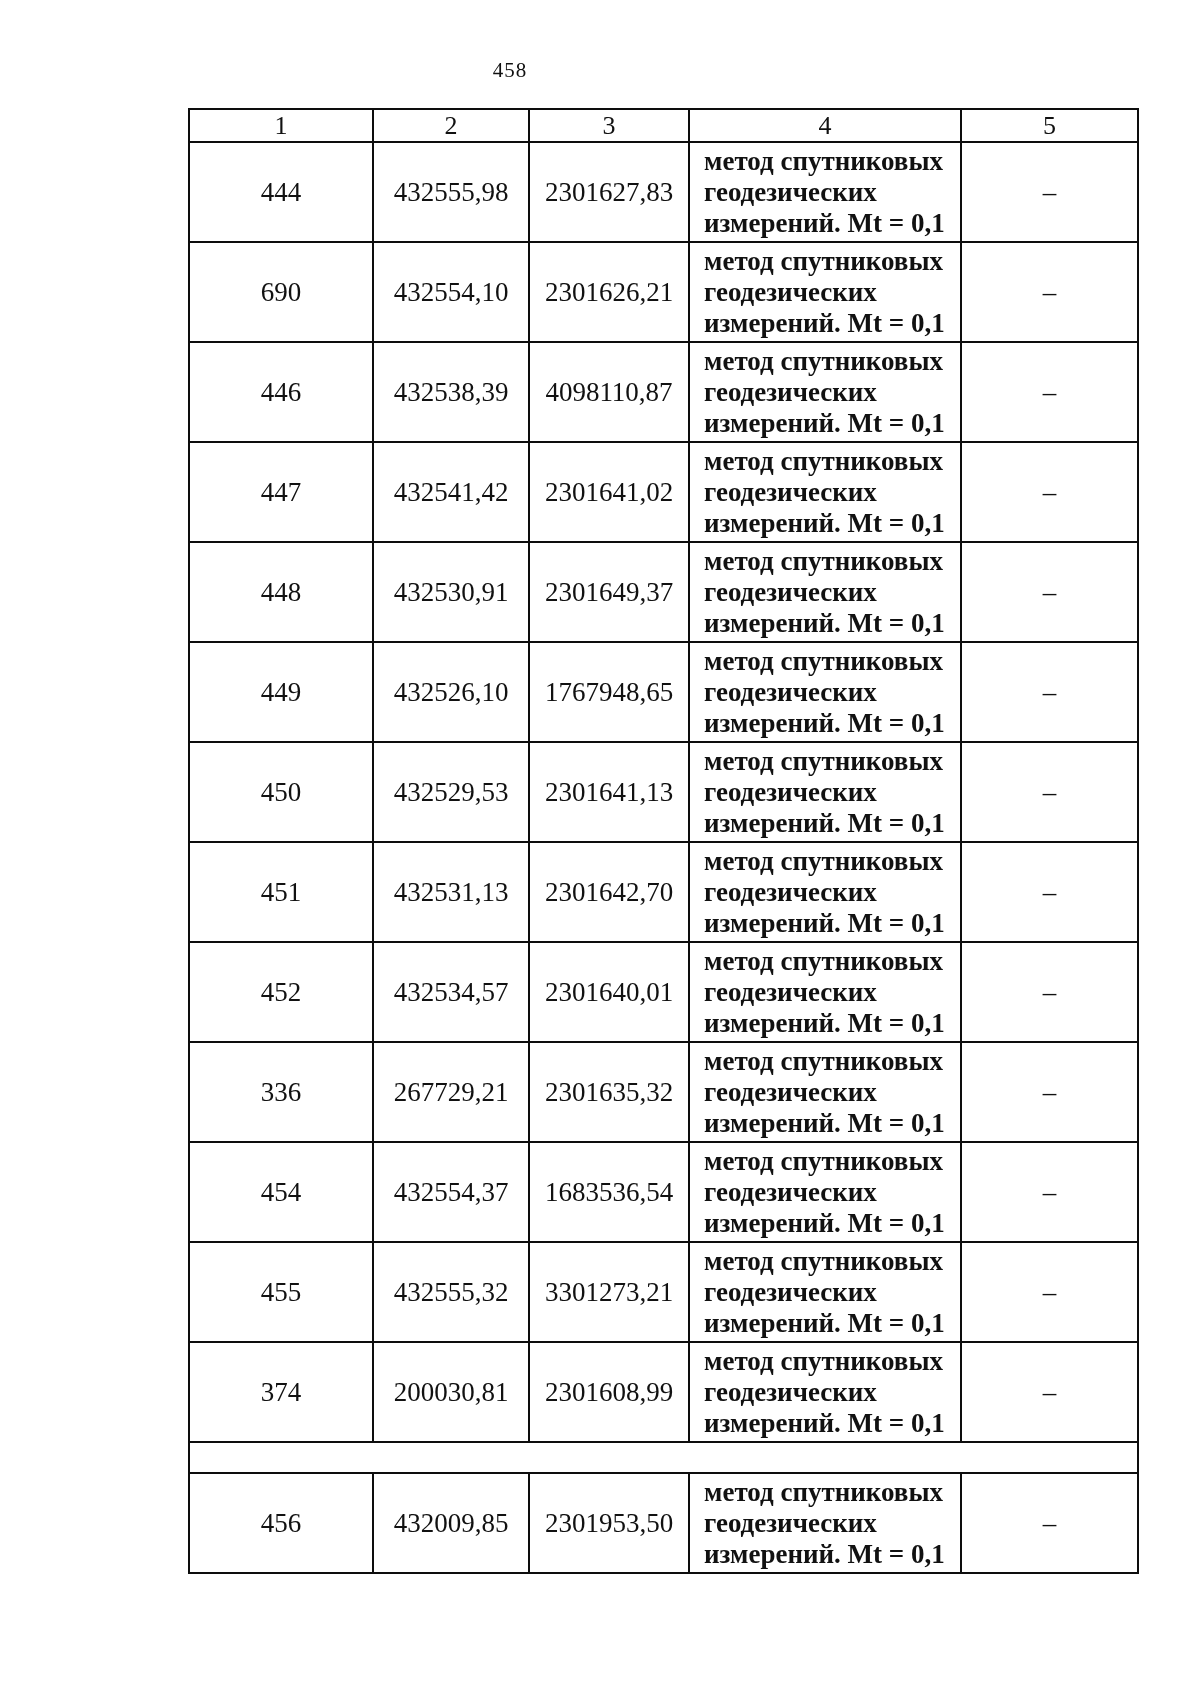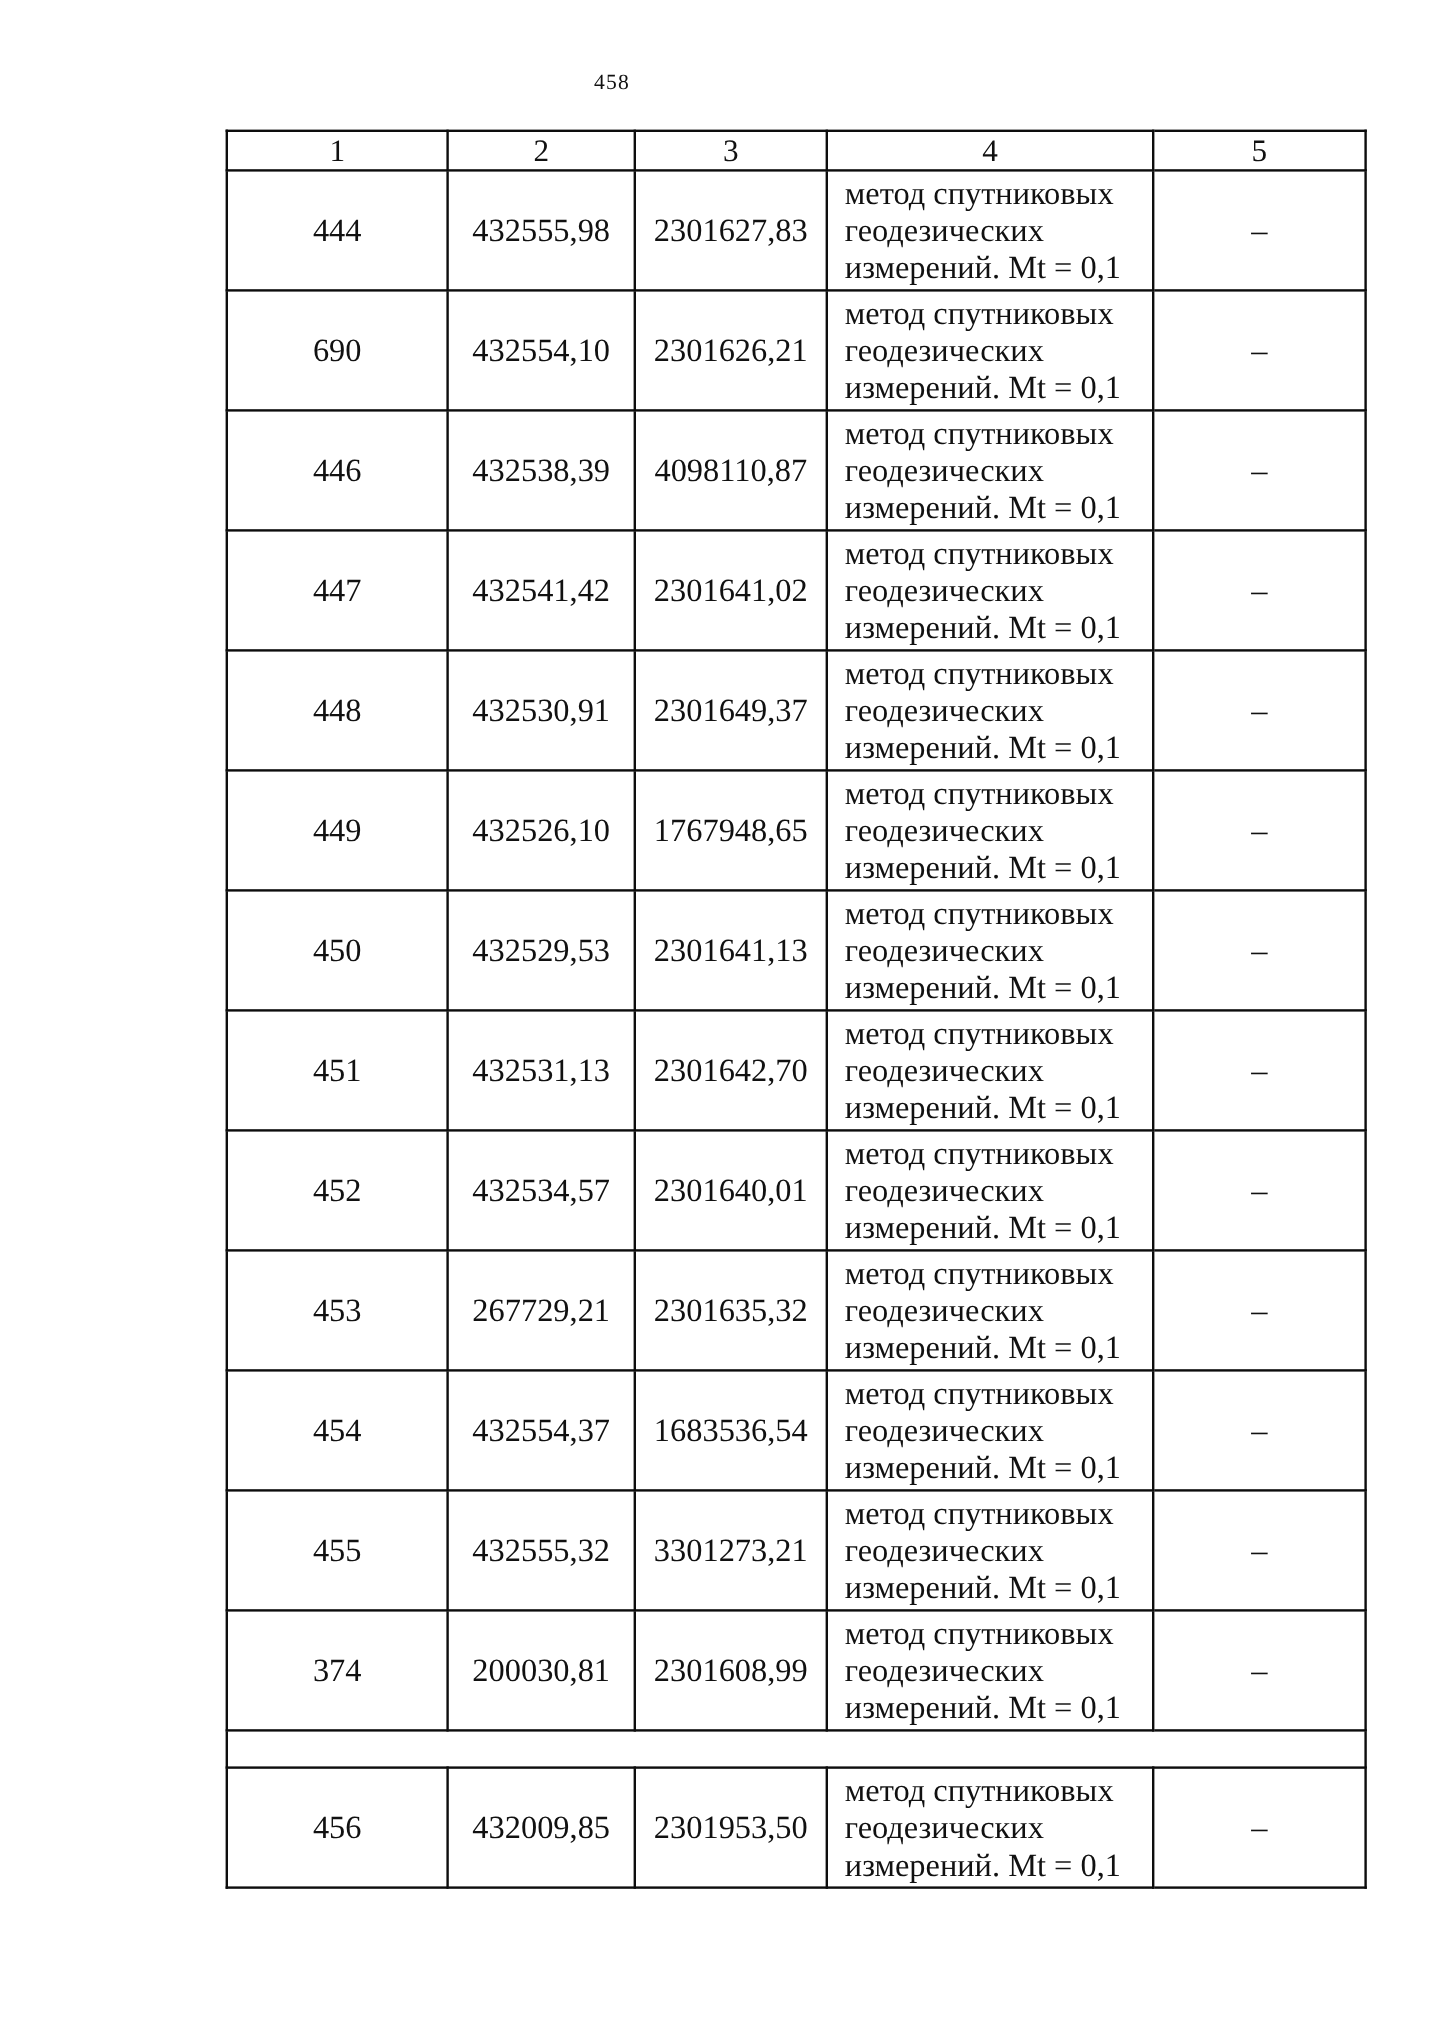--- a/index.html
+++ b/index.html
@@ -13,21 +13,21 @@
     position: relative;
     font-family: "Liberation Serif", "DejaVu Serif", serif;
     color: #111111;
   }
   .page-number {
     position: absolute;
     top: 58px;
     left: 0;
     width: 1020px;
     text-align: center;
-    font-size: 18px;
+    font-size: 21px;
     letter-spacing: 1px;
   }
   table.coords {
     position: absolute;
     top: 108px;
     left: 188px;
     width: 949px;
     border-collapse: collapse;
     table-layout: fixed;
     font-size: 27px;
@@ -50,20 +50,21 @@
     font-weight: normal;
     font-size: 26px;
     line-height: 30px;
   }
   table.coords tbody tr.data-row { height: 100px; }
   table.coords td.method-cell {
     text-align: left;
     padding-left: 14px;
     padding-right: 4px;
     line-height: 31px;
+    font-weight: bold;
   }
   table.coords tr.separator-row { height: 31px; }
   table.coords tr.separator-row td { border: 2px solid #0d0d0d; }
   table.coords td.note-cell { font-size: 27px; }
 </style>
 </head>
 <body>
 
 <div class="page-number">458</div>
 
@@ -142,21 +143,21 @@
         <td class="note-cell">–</td>
       </tr>
       <tr class="data-row">
         <td>452</td>
         <td>432534,57</td>
         <td>2301640,01</td>
         <td class="method-cell">метод спутниковых геодезических измерений. Mt = 0,1</td>
         <td class="note-cell">–</td>
       </tr>
       <tr class="data-row">
-        <td>453</td>
+        <td>336</td>
         <td>267729,21</td>
         <td>2301635,32</td>
         <td class="method-cell">метод спутниковых геодезических измерений. Mt = 0,1</td>
         <td class="note-cell">–</td>
       </tr>
       <tr class="data-row">
         <td>454</td>
         <td>432554,37</td>
         <td>1683536,54</td>
         <td class="method-cell">метод спутниковых геодезических измерений. Mt = 0,1</td>

